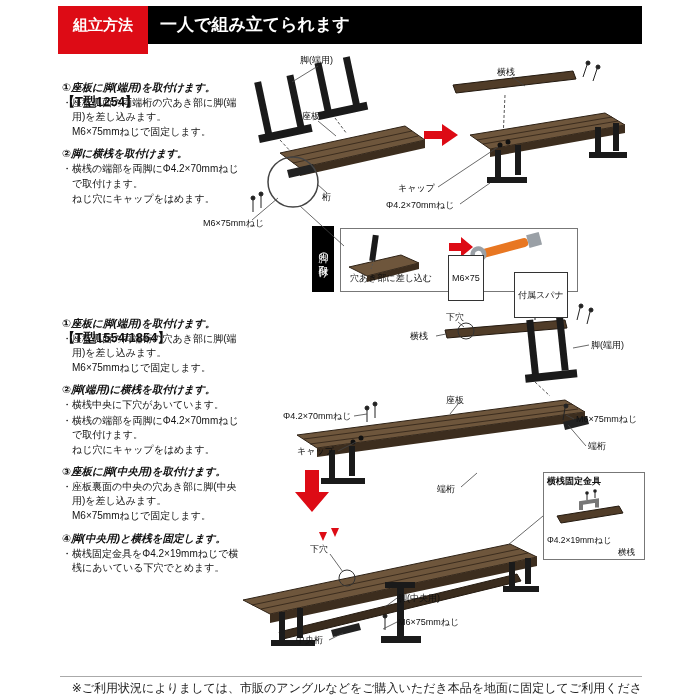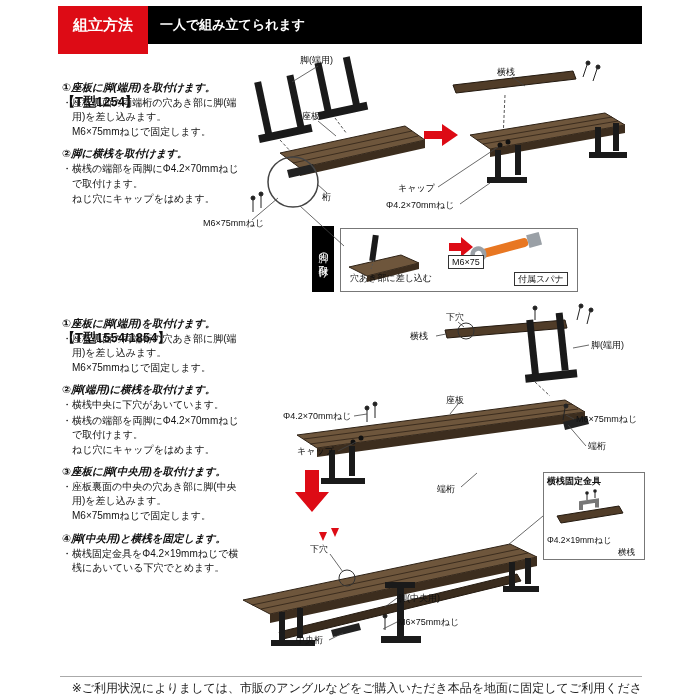--- a/index.html
+++ b/index.html
@@ -7,33 +7,33 @@
     --rail-wood:#503c28; --ink:#1a1a1a; --spanner-orange:#e87722;
   }
   *{box-sizing:border-box;margin:0;padding:0}
   body{background:#fff;font-family:"Liberation Sans","DejaVu Sans",sans-serif;}
   .page{position:relative;width:700px;height:700px;background:#fff;overflow:hidden;color:#111;}
   
   .hdr-bar{position:absolute;left:58px;top:6px;width:584px;height:38px;background:#000;z-index:2;}
   .hdr-tag{position:absolute;left:58px;top:6px;width:90px;height:48px;background:var(--accent-red);
            color:#fff;font-weight:bold;font-size:15px;text-align:center;line-height:38px;z-index:3;}
   .hdr-title{position:absolute;left:160px;top:6px;height:20px;line-height:38px;color:#fff;
-             font-weight:bold;font-size:13px;z-index:3;white-space:nowrap;}
+             font-weight:bold;font-size:17px;z-index:3;white-space:nowrap;}
   
   .sec-title{position:absolute;font-weight:bold;font-size:13px;z-index:4;white-space:nowrap;margin-top:36px;}
   .steps{position:absolute;width:182px;z-index:4;font-size:10px;line-height:1.42;}
   .step{margin-bottom:7px;}
   .step-head{font-weight:bold;font-size:10.5px;margin-bottom:1px;font-style:italic;}
   .line{padding-left:10px;text-indent:-10px;margin:1px 0;}
   .line.em{font-weight:bold;}
   
   .art{position:absolute;z-index:1;}
   
   .lbl{position:absolute;font-size:9px;white-space:nowrap;z-index:6;color:#111;}
-  .lbl.boxed{border:1px solid #333;background:#fff;padding:0 3px;line-height:12px;}
+  .lbl.boxed{border:1px solid #333;background:#fff;padding:16px 3px;line-height:12px;}
   
   .side-tab{position:absolute;left:312px;top:226px;width:22px;height:66px;background:#000;color:#fff;
             z-index:5;font-size:10px;writing-mode:vertical-rl;text-align:center;line-height:22px;letter-spacing:1px;}
   .inset-box{position:absolute;left:340px;top:228px;width:238px;height:64px;border:1px solid #777;
              background:#fff;z-index:4;}
   .bracket-box{position:absolute;left:543px;top:472px;width:102px;height:88px;border:1px solid #777;
                background:#fff;z-index:5;padding:2px 3px;}
   .bracket-title{font-size:9px;font-weight:bold;text-align:left;}
   .bracket-l1{font-size:8.5px;margin-top:1px;}
   .bracket-l2{font-size:8.5px;text-align:right;padding-right:6px;}

